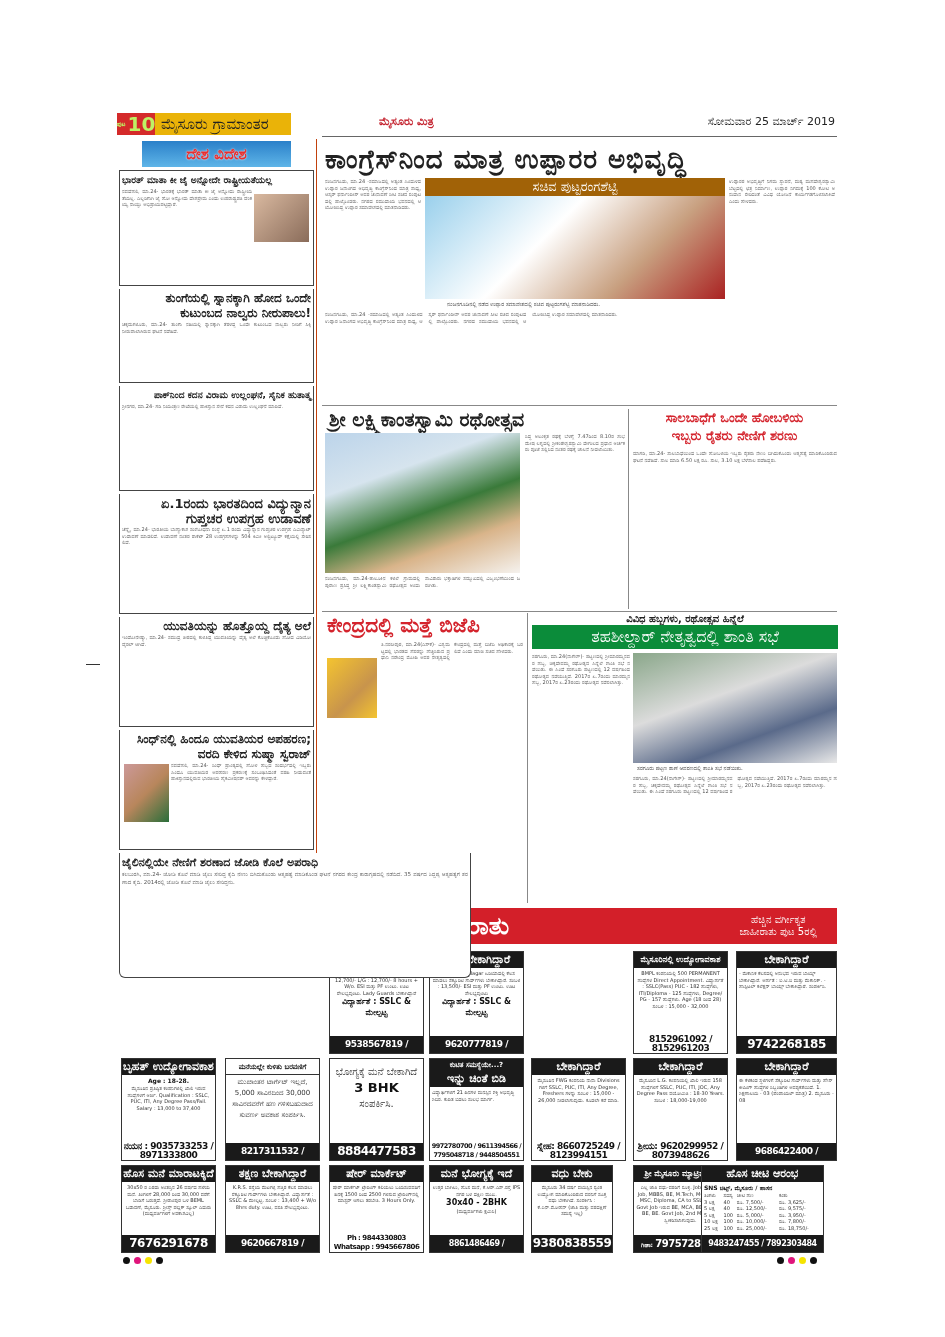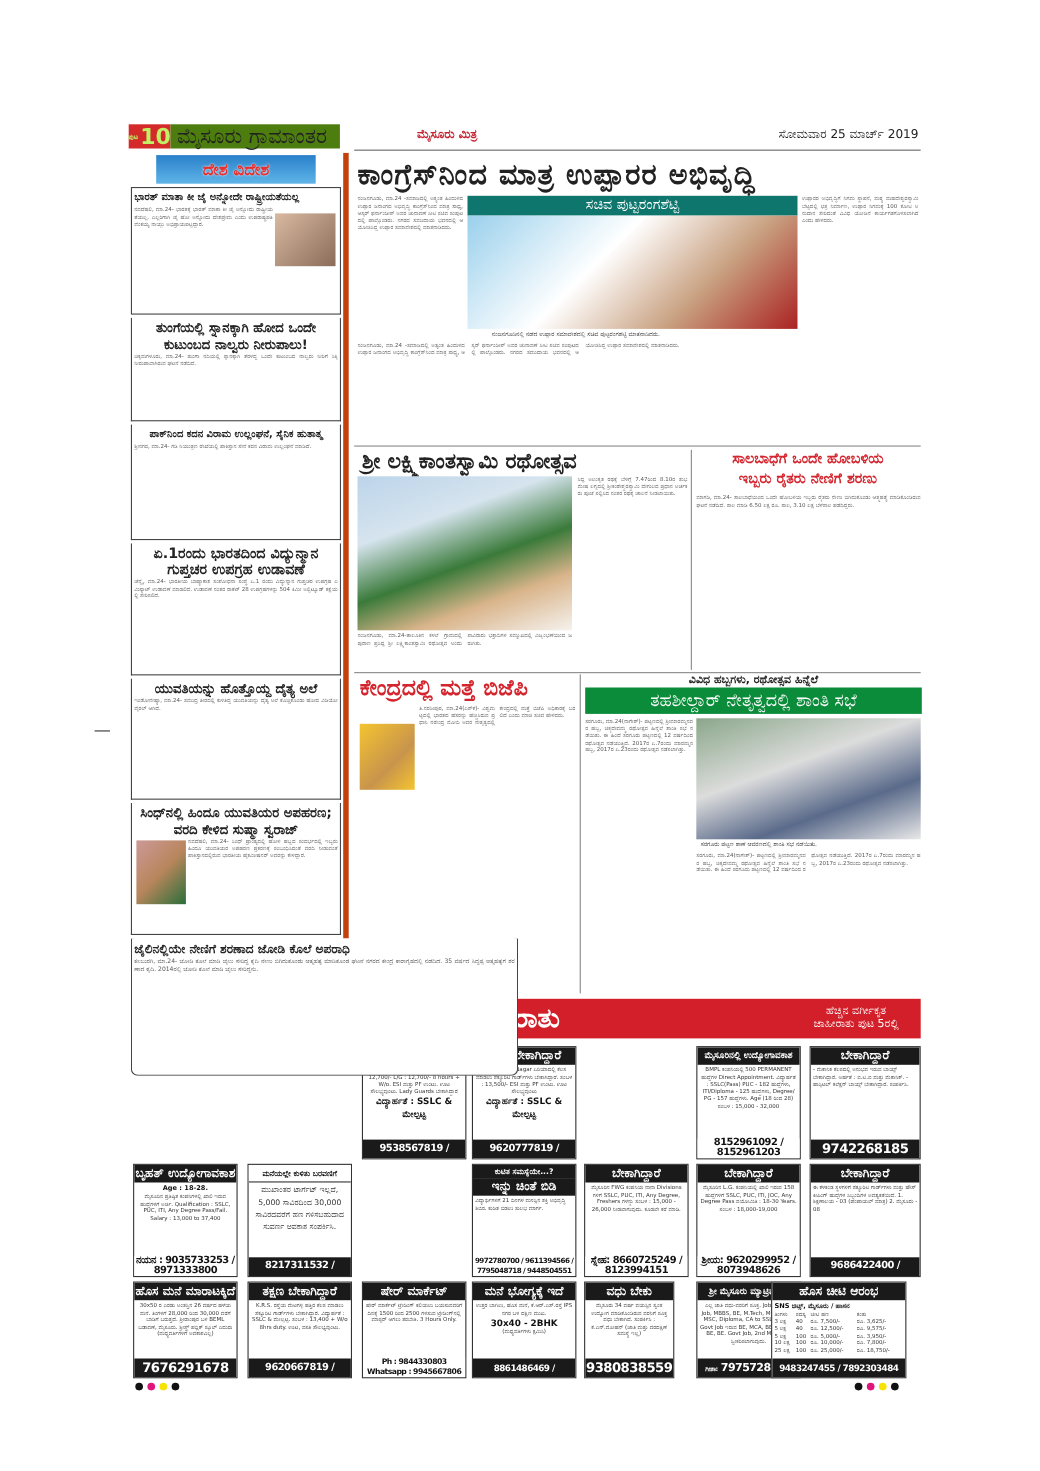--- a/index.html
+++ b/index.html
@@ -1,32 +1,32 @@
 <!DOCTYPE html>
 <html><head>
 <meta charset="utf-8">
 <style>
 *{box-sizing:border-box;margin:0;padding:0}
 body{width:945px;height:1337px;background:#fff;font-family:"DejaVu Sans",sans-serif;color:#222;position:relative;overflow:hidden}
 .page{position:absolute;left:117px;top:113px;width:720px;height:1150px}
 .masthead{position:absolute;left:0;top:0;width:720px;height:22px;display:flex;align-items:center}
 .pgbox{background:#d42a2a;color:#bef264;font-weight:bold;font-size:20px;width:38px;height:22px;display:flex;align-items:center;justify-content:center}
 .pgbox small{font-size:6px;margin-right:2px}
-.section-name{background:#4d7c0f;font-size:19px;height:22px;line-height:22px;padding:0 6px;width:154px}
+.section-name{background:#eab308;font-size:15px;height:22px;line-height:22px;padding:0 6px;width:136px}
 .paper-name{position:absolute;left:262px;top:2px;font-size:11px;color:#c4232f;font-weight:bold}
 .date{position:absolute;right:2px;top:2px;font-size:11px}
 .rule{position:absolute;top:23px;left:205px;width:515px;border-top:1px solid #666}
-.col-left{position:absolute;left:0;top:26px;width:200px;height:822px;border-right:5px solid #c2410c}
+.col-left{position:absolute;left:0;top:26px;width:200px;height:822px;border-right:1px solid #c2410c}
 .banner{margin:2px 25px;height:26px;background:linear-gradient(#2a80c9,#5fb5e8);color:#e92e2e;font-weight:bold;font-size:15px;text-align:center;line-height:26px;text-shadow:0 0 2px #fff}
 .box{border:1px solid #444;margin:3px 2px 0;padding:2px}
-.hd{font-weight:bold;font-size:12px;line-height:15px;text-align:center}
+.hd{font-weight:bold;font-size:12px;line-height:15px;text-align:right}
 .txt{font-size:5px;line-height:6.5px;color:#555;text-align:justify;word-break:break-all}
 .photo{background:linear-gradient(135deg,#d9b9a0,#8a6c5a);float:right;margin:2px}
 .main-hl{position:absolute;left:208px;top:30px;width:512px;font-size:26px;font-weight:bold;line-height:32px;letter-spacing:1px;text-align:left}
-.sub-banner{position:absolute;left:308px;top:65px;width:300px;height:18px;background:#0f766e;color:#fff;font-size:13px;text-align:center;line-height:18px}
+.sub-banner{position:absolute;left:308px;top:65px;width:300px;height:18px;background:#a16207;color:#fff;font-size:13px;text-align:center;line-height:18px}
 .main-photo{position:absolute;left:308px;top:83px;width:300px;height:103px;background:linear-gradient(135deg,#9ad0ec 0%,#fff 40%,#c8a080 70%,#aa2222 100%)}
 .caption{position:absolute;font-size:5.5px;color:#333}
 .hl2{position:absolute;font-size:17px;font-weight:bold}
 .red{color:#d4242d}
 .green-banner{position:absolute;left:415px;top:666px;width:306px;height:24px;background:#0b8c3a;color:#fff;font-size:16px;text-align:center;line-height:24px}
 .classified{position:absolute;left:200px;top:795px;width:520px;height:36px;background:#d31f29;color:#fff;display:flex;align-items:center;justify-content:space-between;padding:0 20px}
 .classified .big{font-size:24px;font-weight:bold}
 .classified .small{font-size:10px;text-align:center;line-height:12px}
 .ad{position:absolute;border:1px solid #333;background:#fff;display:flex;flex-direction:column;overflow:hidden}
 .ad .ah{background:#1a1a1a;color:#fff;font-size:11px;text-align:center;height:16px;line-height:16px;font-weight:bold}
@@ -159,20 +159,24 @@
   <div class="ad" style="left:4px;top:945px;width:95px;height:103px">
     <div class="ah">ಬೃಹತ್ ಉದ್ಯೋಗಾವಕಾಶ</div>
     <div class="ab"><b style="font-size:6px;line-height:8px">Age : 18-28.</b><span>ಮೈಸೂರಿನ ಪ್ರತಿಷ್ಠಿತ ಕಂಪನಿಗಳಲ್ಲಿ ಖಾಲಿ ಇರುವ ಹುದ್ದೆಗಳಿಗೆ ಅರ್ಜಿ. Qualification : SSLC, PUC, ITI, Any Degree Pass/Fail. Salary : 13,000 to 37,400</span></div>
     <div class="af lightf"><span>ನಯನ :</span> <span>9035733253 / 8971333800</span></div>
   </div>
   <div class="ad" style="left:108px;top:945px;width:95px;height:103px">
     <div class="ah light" style="font-size:7px">ಮನೆಯಲ್ಲೇ ಕುಳಿತು ಬರವಣಿಗೆ</div>
     <div class="ab" style="font-size:7px;line-height:11px">ಮುಖಾಂತರ ಟಾರ್ಗೆಟ್ ಇಲ್ಲದೆ, 5,000 ಸಾವಿರದಿಂದ 30,000 ಸಾವಿರದವರೆಗೆ ಹಣ ಗಳಿಸಬಹುದಾದ ಸುವರ್ಣ ಅವಕಾಶ ಸಂಪರ್ಕಿಸಿ.</div>
     <div class="af" style="font-size:9px">8217311532 / 9036972451</div>
   </div>
+  <div class="ad" style="left:212px;top:945px;width:95px;height:103px">
+    <div class="ab" style="font-size:10px;line-height:14px;padding-top:6px"><span>ಭೋಗ್ಯಕ್ಕೆ ಮನೆ ಬೇಕಾಗಿದೆ</span><b style="font-size:13px;line-height:18px">3 BHK</b><span>ಸಂಪರ್ಕಿಸಿ.</span></div>
+    <div class="af">8884477583</div>
+  </div>
   <div class="ad" style="left:312px;top:945px;width:95px;height:103px">
     <div class="ah" style="font-size:7px;height:12px;line-height:12px">ಕುಟಿತ ಸಮಸ್ಯೆಯೇ...?</div>
     <div class="ah">ಇನ್ನು ಚಿಂತೆ ಬಿಡಿ</div>
     <div class="ab" style="text-align:left">ವಿದ್ಯಾರ್ಥಿಗಳಿಗೆ 21 ದಿನಗಳ ಮನಸ್ಸಿನ ಶಕ್ತಿ ಅಭಿವೃದ್ಧಿ ಶಿಬಿರ. ಕುಡಿತ ಬಿಡಲು ಸುಲಭ ಮಾರ್ಗ.</div>
     <div class="af lightf" style="font-size:6.5px">9972780700 / 9611394566 / 7795048718 / 9448504551</div>
   </div>
   <div class="ad" style="left:414px;top:945px;width:95px;height:103px">
     <div class="ah">ಬೇಕಾಗಿದ್ದಾರೆ</div>
     <div class="ab"><span>ಮೈಸೂರಿನ FWG ಕಂಪನಿಯ ನಾನಾ Divisions ಗಳಿಗೆ SSLC, PUC, ITI, Any Degree, Freshers ಗಳನ್ನು</span> <span>ಸಂಬಳ : 15,000 - 26,000 ನೀಡಲಾಗುವುದು. ಕೂಡಲೇ ಕರೆ ಮಾಡಿ.</span></div>
     <div class="af lightf"><span>ಸ್ನೇಹ:</span> <span>8660725249 / 8123994151</span></div>

